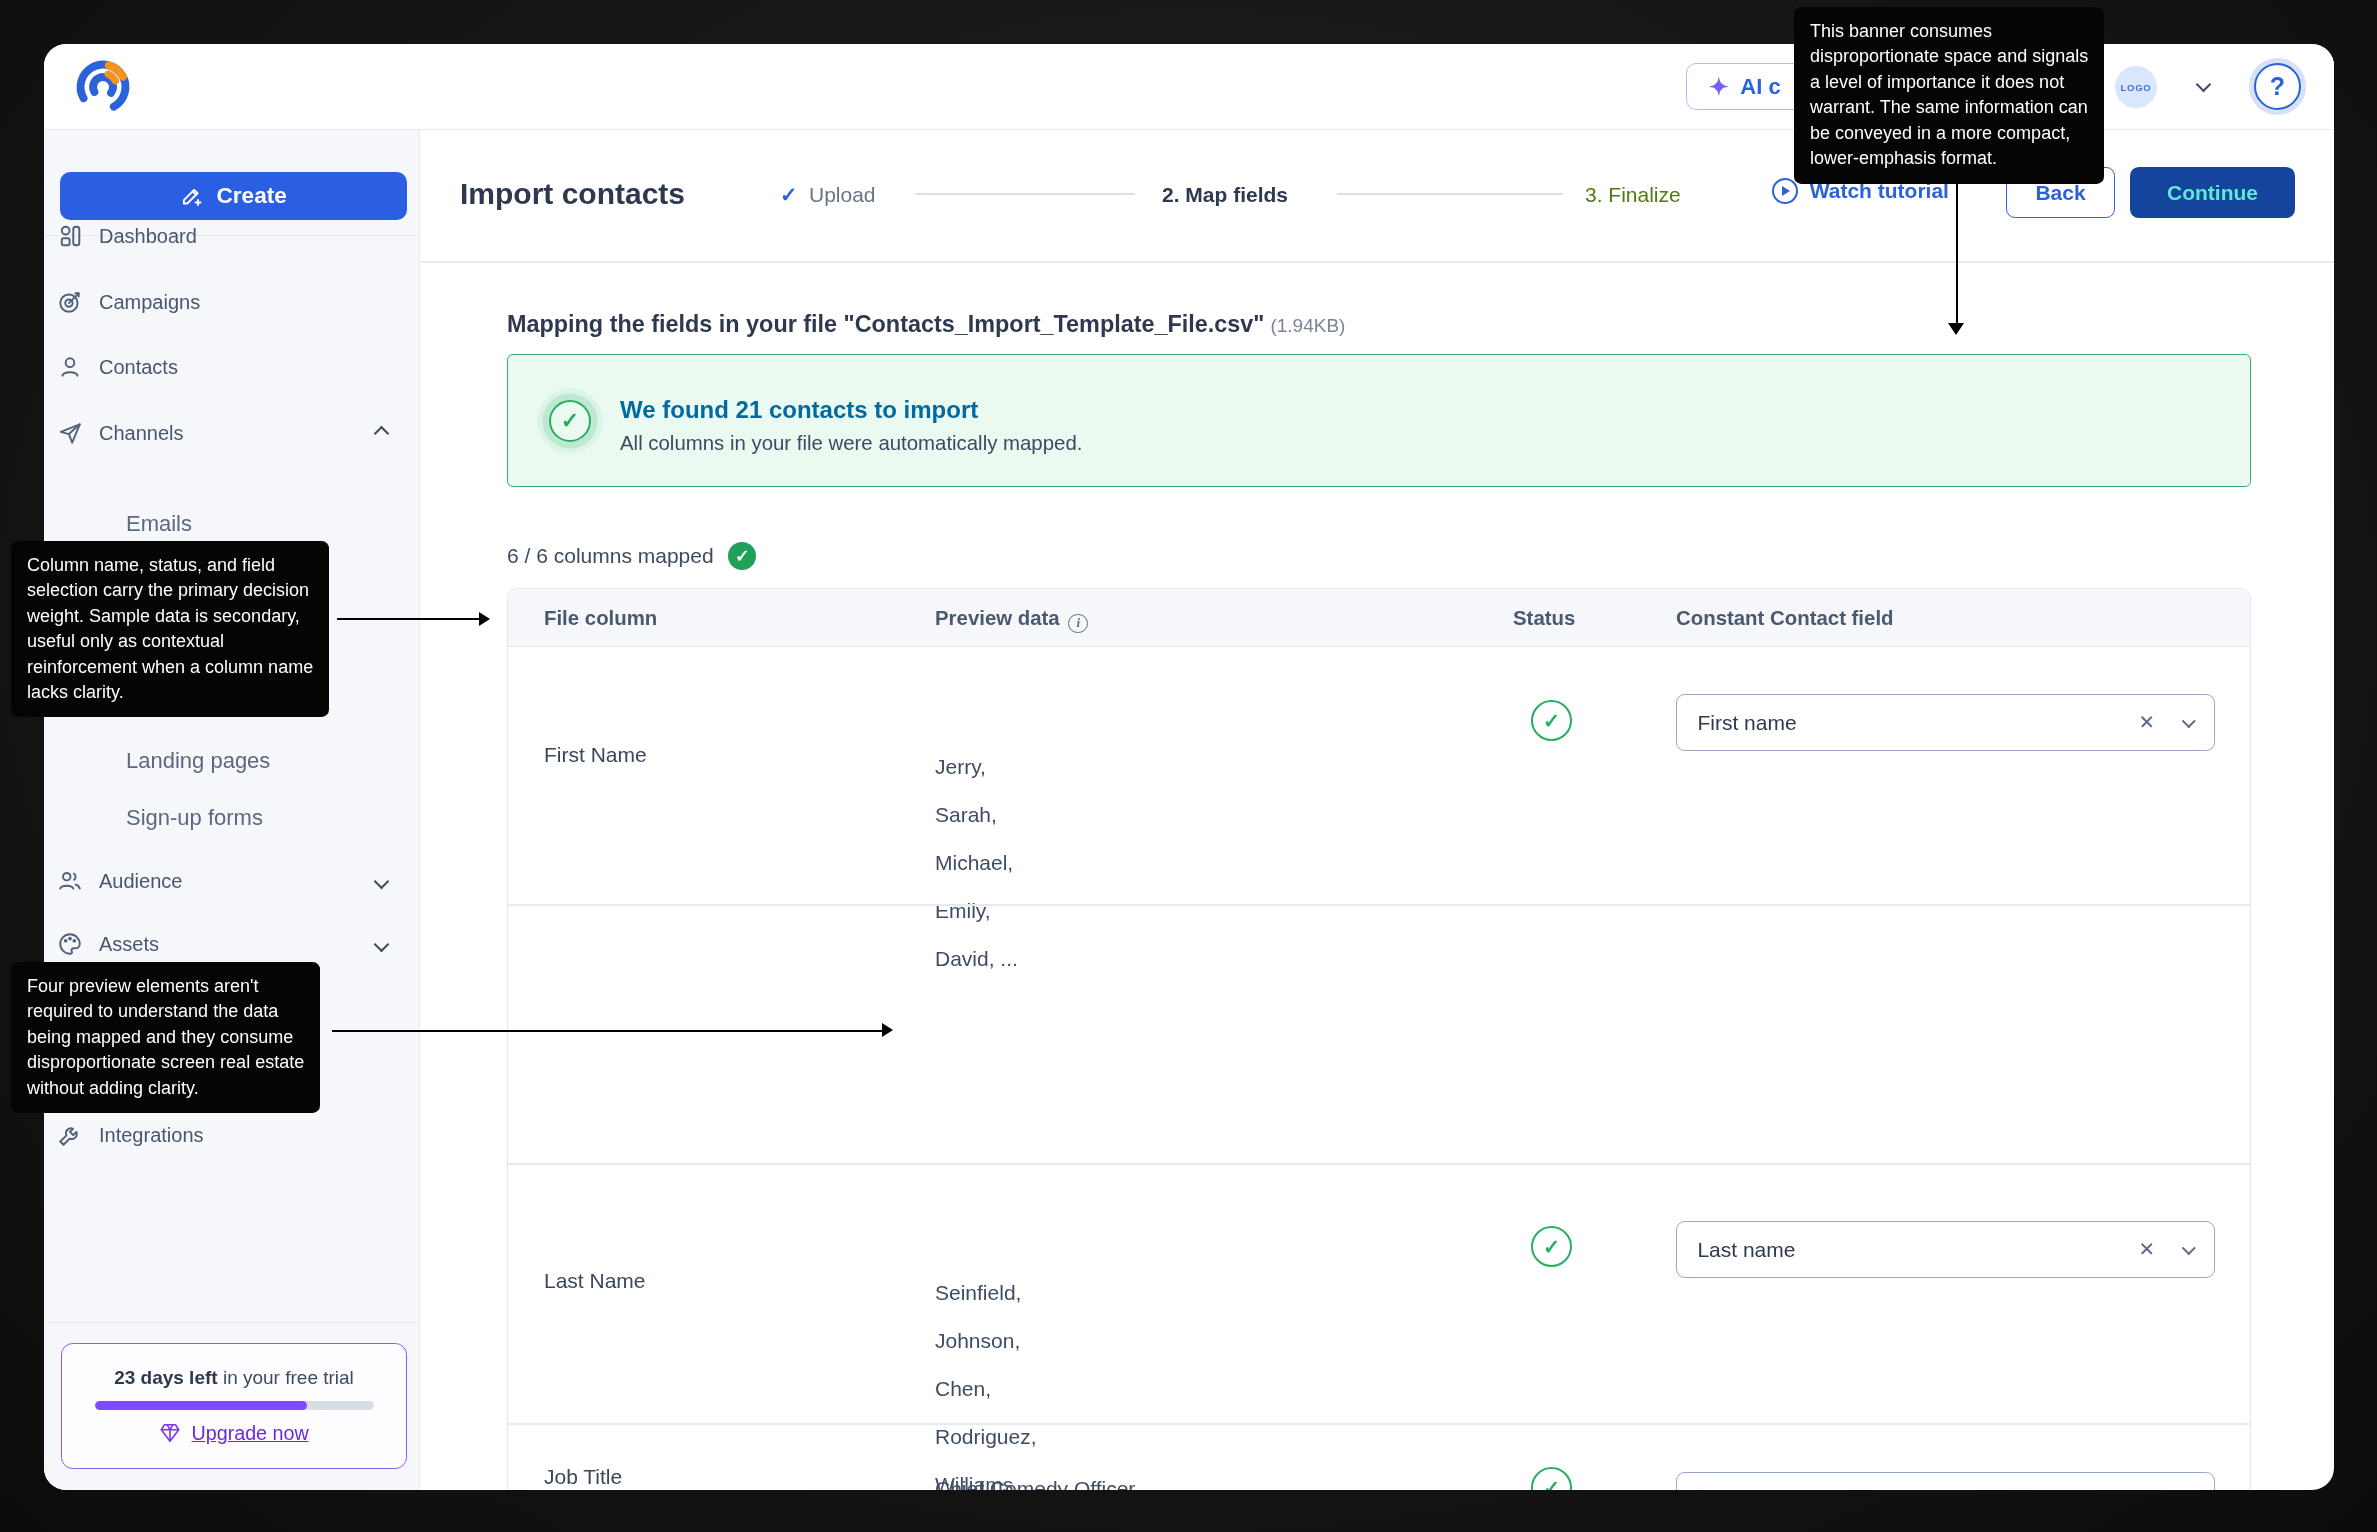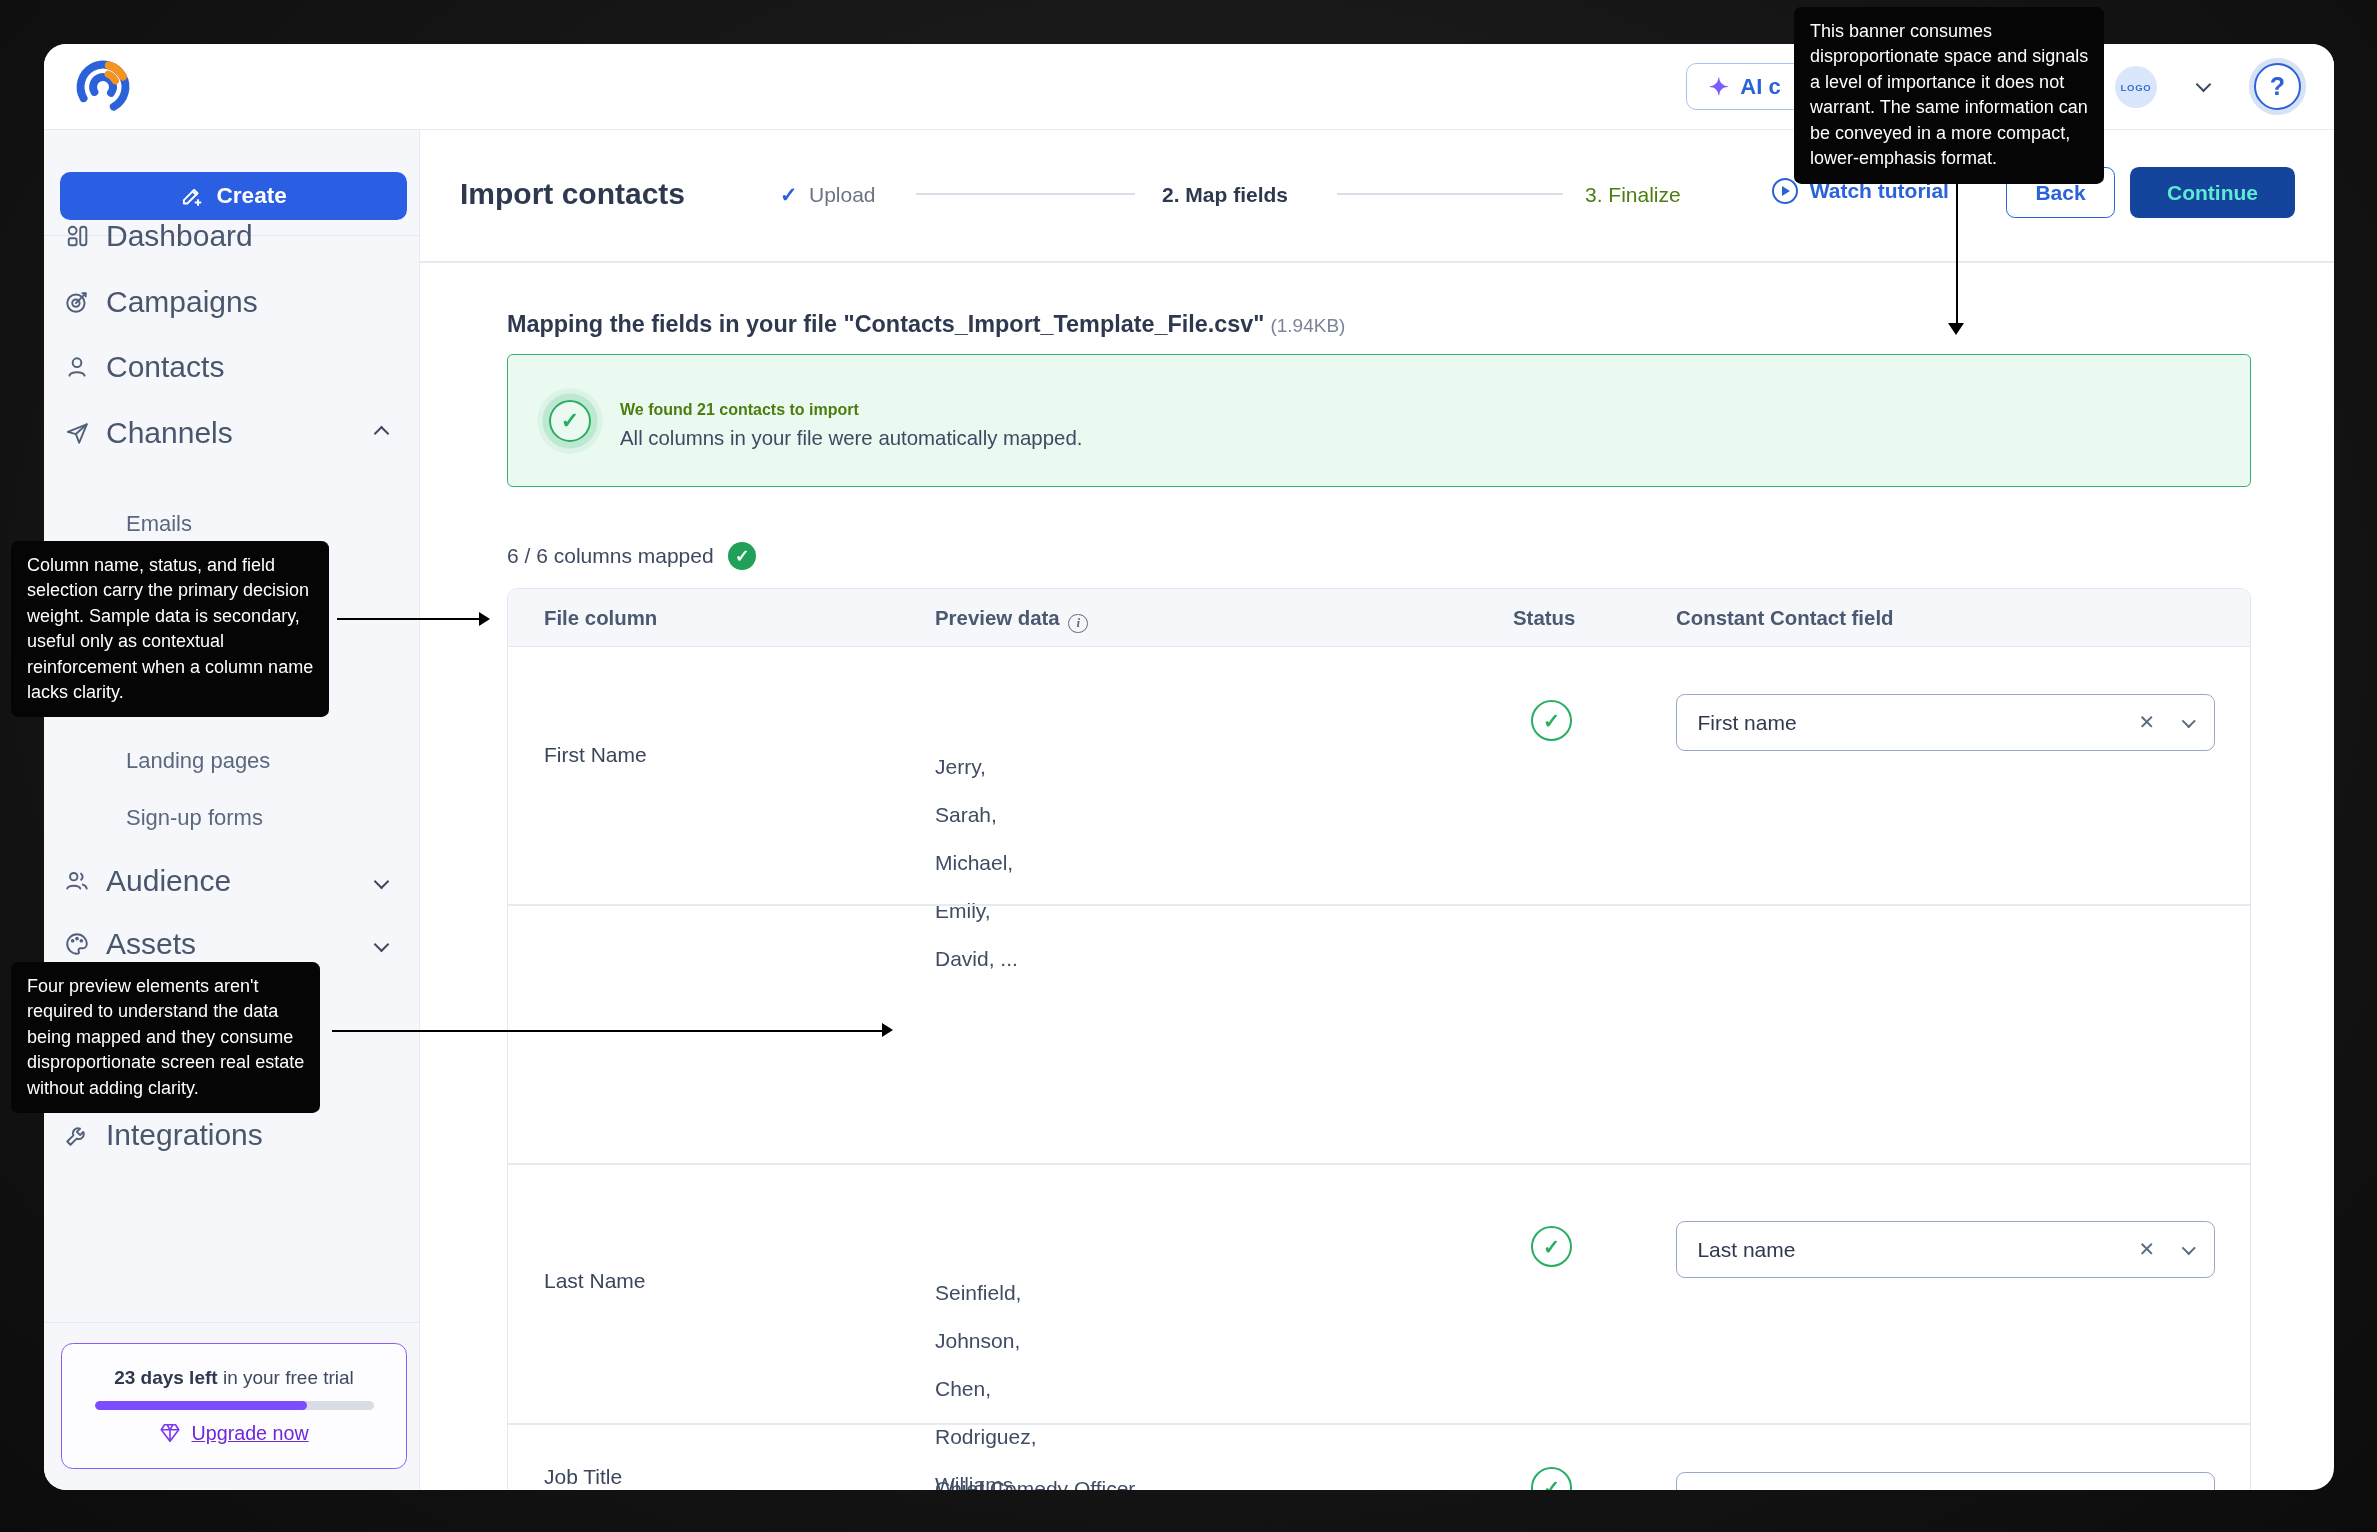--- a/index.html
+++ b/index.html
@@ -24,21 +24,21 @@
   .help { position:absolute; left:2210px; top:19px; width:47px; height:47px; border-radius:50%; border:2.2px solid #2b62d9;
           box-shadow:0 0 0 5.1px rgba(125,160,230,.30); display:flex; align-items:center; justify-content:center;
           color:#2b62d9; font-size:25px; font-weight:bold; background:#fff; }
 
   
   .sidebar { position:absolute; left:0; top:86px; width:376px; height:1360px; background:#f6f7fa; border-right:0.7px solid #e9ecf2; }
   .create-btn { position:absolute; left:16px; top:42px; width:347px; height:48px; background:#2b5fe3; border-radius:10.2px;
                 color:#fff; font-size:22.6px; font-weight:bold; display:flex; align-items:center; justify-content:center; gap:13px; }
   .side-divider { position:absolute; left:0; width:376px; height:0.7px; background:#e5e8ef; }
   .nav-item { position:absolute; left:0; width:376px; height:44px; display:flex; align-items:center; gap:16px;
-              padding-left:20px; color:#49566e; font-size:30px; }
+              padding-left:13px; color:#49566e; font-size:20px; }
   .nav-item svg { width:26px; height:26px; stroke:#53607a; fill:none; stroke-width:1.8; stroke-linecap:round; stroke-linejoin:round; }
   .nav-sub { position:absolute; left:82px; height:36px; display:flex; align-items:center; color:#5b6880; font-size:22px; }
   .nav-chev { position:absolute; left:332px; }
   .trial-box { position:absolute; left:17px; top:1213px; width:346px; height:126px; border:1.5px solid #8b5cf6; border-radius:11.7px;
                background:#fdfdff; display:flex; flex-direction:column; align-items:center; justify-content:center; gap:11.7px; }
   .trial-line { font-size:19px; color:#3d4a61; }
   .trial-line b { color:#2e3950; }
   .trial-track { width:279px; height:9.5px; border-radius:5.1px; background:#d8dce5; overflow:hidden; }
   .trial-fill { height:100%; background:#7c4dff; border-radius:5.1px; }
   .upgrade { display:flex; align-items:center; gap:10.2px; color:#6d28d9; font-size:19.7px; font-weight:normal; text-decoration:underline; }
@@ -62,21 +62,21 @@
   .header-divider { position:absolute; left:376px; top:217px; width:1914px; height:1.5px; background:#e7eaf0; }
 
   
   .map-title { position:absolute; left:463px; top:267px; font-size:23.4px; font-weight:bold; color:#2e3950; }
   .file-size { font-size:19px; font-weight:normal; color:#7a8498; margin-left:6px; }
   .banner { position:absolute; left:463px; top:310px; width:1744px; height:133px; background:#eafaf1; border:1.5px solid #35b06e;
             border-radius:5.8px; display:flex; align-items:center; padding-left:41px; gap:29px; }
   .banner-icon { width:42px; height:42px; min-width:42px; border-radius:50%; border:2.2px solid #27ae60;
                  box-shadow:0 0 0 6.6px rgba(39,174,96,.16), 0 0 0 11.7px rgba(39,174,96,.07);
                  display:flex; align-items:center; justify-content:center; color:#27ae60; font-size:22px; font-weight:bold; }
-  .banner-title { font-size:16px; font-weight:bold; color:#4d7c0f; margin-bottom:8.8px;margin-top:10px; }
+  .banner-title { font-size:24px; font-weight:bold; color:#0369a1; margin-bottom:8.8px;margin-top:10px; }
   .banner-sub { font-size:20.4px; color:#3d4a61; }
   .mapped-row { position:absolute; left:463px; top:498px; display:flex; align-items:center; gap:14.6px; font-size:21px; color:#3d4a61; }
   .check-fill { width:28px; height:28px; border-radius:50%; background:#21a05a; color:#fff; font-size:17.5px; font-weight:bold;
                 display:flex; align-items:center; justify-content:center; }
 
   
   .table { position:absolute; left:463px; top:544px; width:1744px; height:919px; border:1.5px solid #e3e8f0;
            border-radius:10.2px 10.2px 0 0; background:#fff; }
   .thead { position:absolute; left:0; top:0; width:100%; height:58px; background:#f5f7fb; border-bottom:1.5px solid #e3e8f0;
            border-radius:8.8px 8.8px 0 0; }

